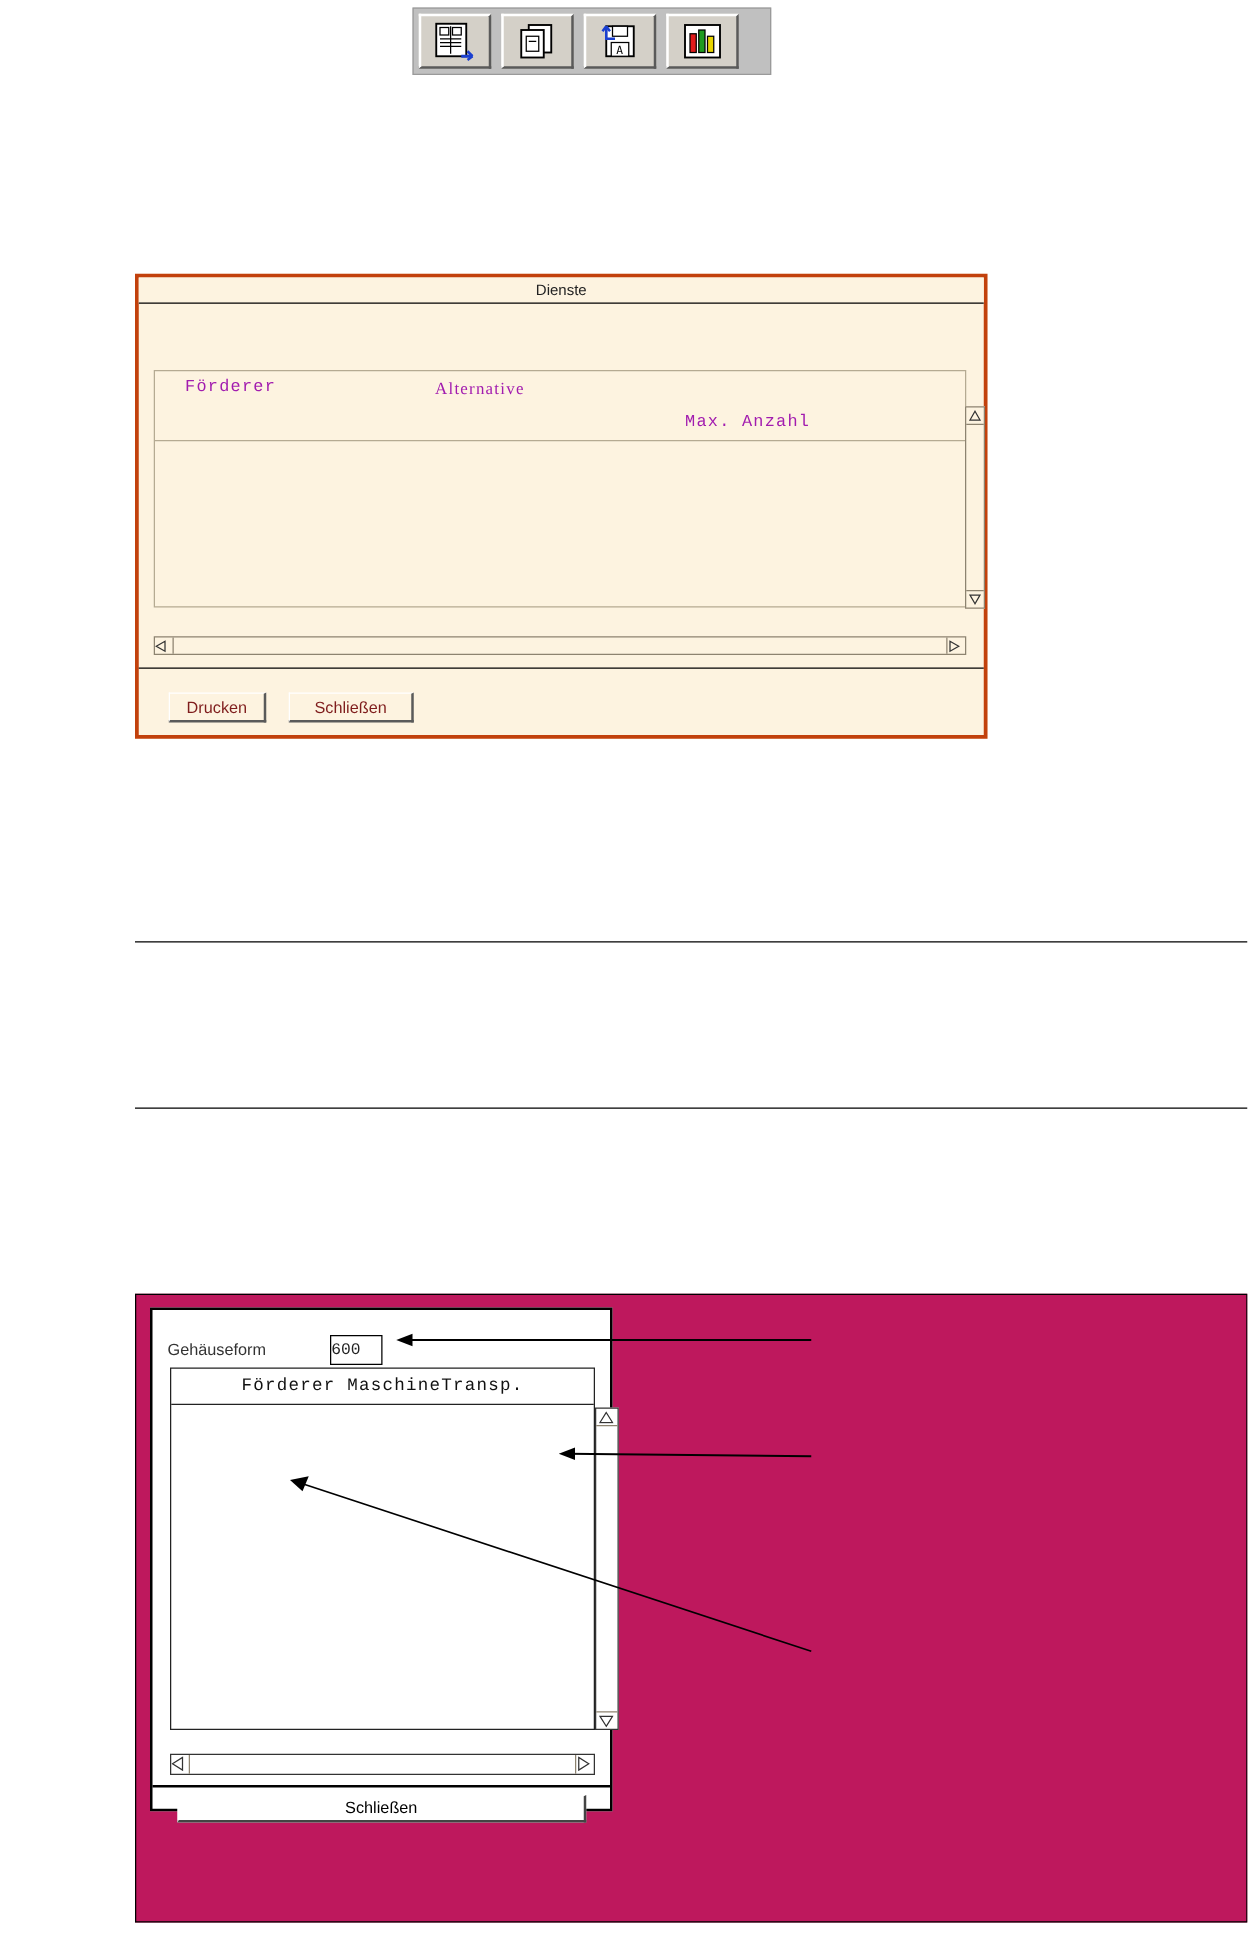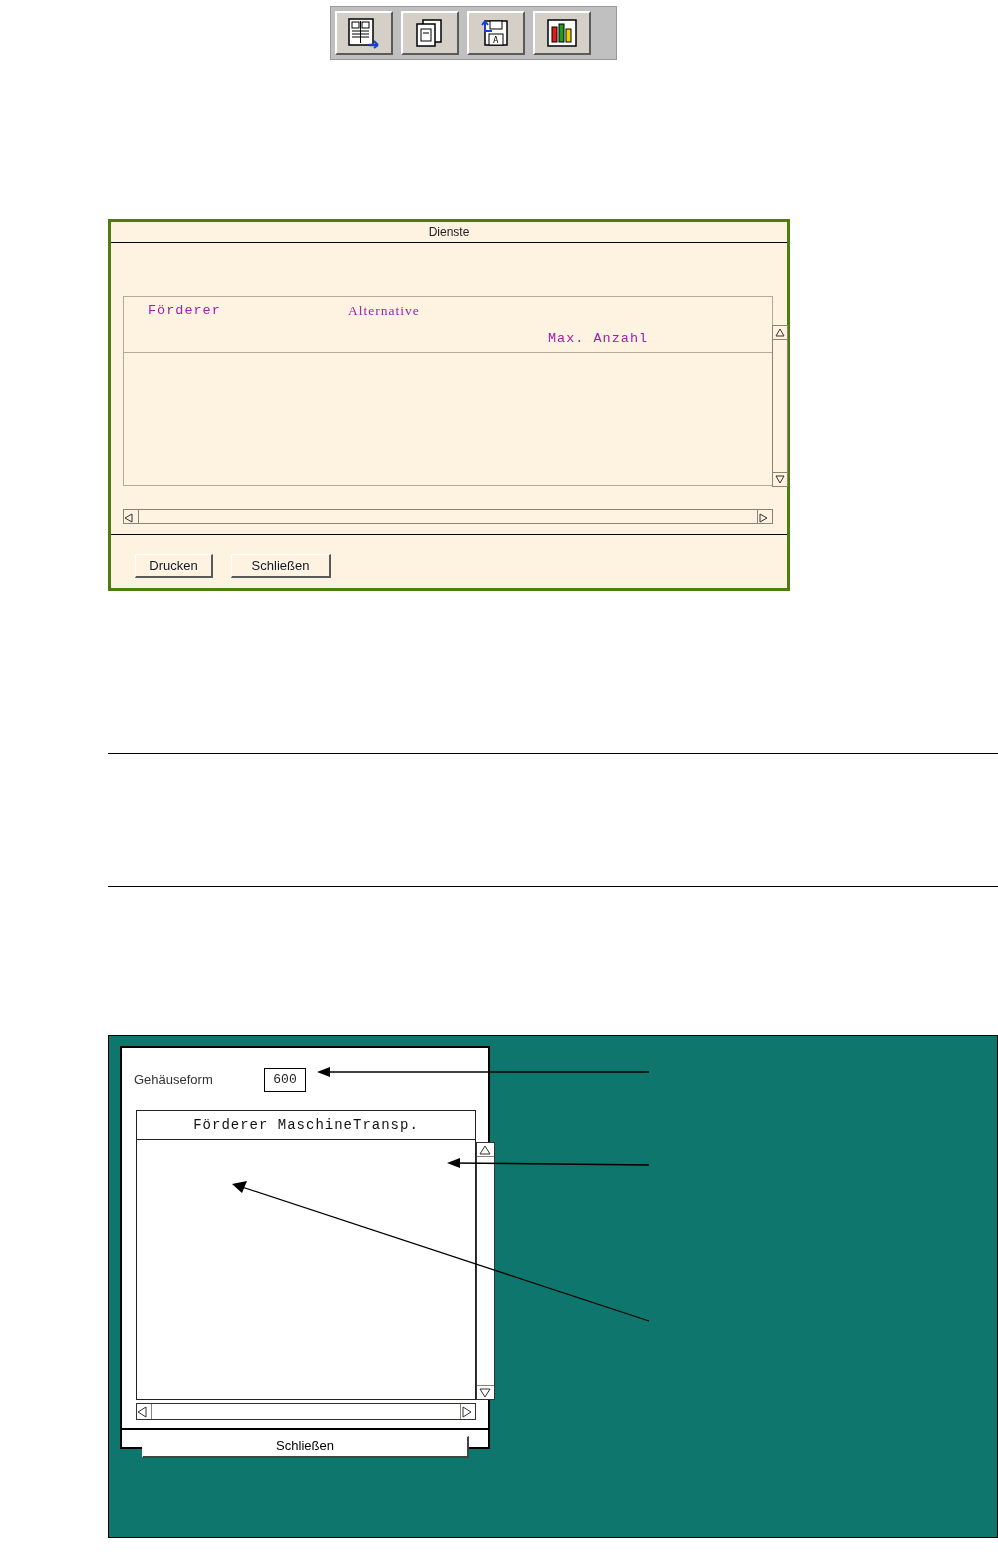--- a/index.html
+++ b/index.html
@@ -48,21 +48,21 @@
   .tb-btn svg { display: block; }
 
   
   .dlg1 {
     position: absolute;
     left: 108px;
     top: 219px;
     width: 682px;
     height: 372px;
     background: #fdf3e0;
-    border: 3px solid #4d7c0f;
+    border: 3px solid #c2410c;
     box-sizing: border-box;
   }
   .dlg1-title {
     height: 20px;
     line-height: 20px;
     text-align: center;
     font-size: 12px;
     background: #fdf3e0;
     border-bottom: 1px solid #000;
     color: #222;
@@ -149,21 +149,21 @@
     background: #000;
   }
   .btn {
     background: #fdf3e0;
     border-top: 1px solid #ffffff;
     border-left: 1px solid #ffffff;
     border-right: 2px solid #5a5a5a;
     border-bottom: 2px solid #5a5a5a;
     font-size: 13px;
     font-family: "Liberation Sans", sans-serif;
-    color: #0f172a;
+    color: #7f1d1d;
     padding: 3px 10px;
     box-sizing: border-box;
     cursor: pointer;
   }
   .dlg1-btn-drucken { position: absolute; left: 24px; top: 332px; width: 78px; height: 24px; text-align: center; }
   .dlg1-btn-schliessen { position: absolute; left: 120px; top: 332px; width: 100px; height: 24px; text-align: center; }
 
   
   .hr {
     position: absolute;
@@ -177,21 +177,21 @@
 
   
   .fig2 {
     position: absolute;
     left: 108px;
     top: 1035px;
     width: 890px;
     height: 503px;
     border: 1px solid #000;
     box-sizing: border-box;
-    background: #0f766e;
+    background: #be185d;
   }
 
   
   .dlg2 {
     position: absolute;
     left: 11px;
     top: 10px;
     width: 370px;
     height: 403px;
     border: 2px solid #000;
@@ -209,28 +209,28 @@
     position: absolute;
     left: 142px;
     top: 20px;
     width: 42px;
     height: 24px;
     border: 1px solid #000;
     box-sizing: border-box;
     background: #fff;
     font-family: "Liberation Mono", monospace;
     font-size: 13px;
-    text-align: center;
+    text-align: left;
     line-height: 22px;
     color: #222;
   }
   .dlg2-list {
     position: absolute;
     left: 14px;
-    top: 62px;
+    top: 46px;
     width: 340px;
     height: 290px;
     border: 1px solid #222;
     box-sizing: border-box;
     background: #fff;
   }
   .dlg2-list-hdr {
     font-family: "Liberation Mono", monospace;
     font-size: 14px;
     letter-spacing: 1px;

